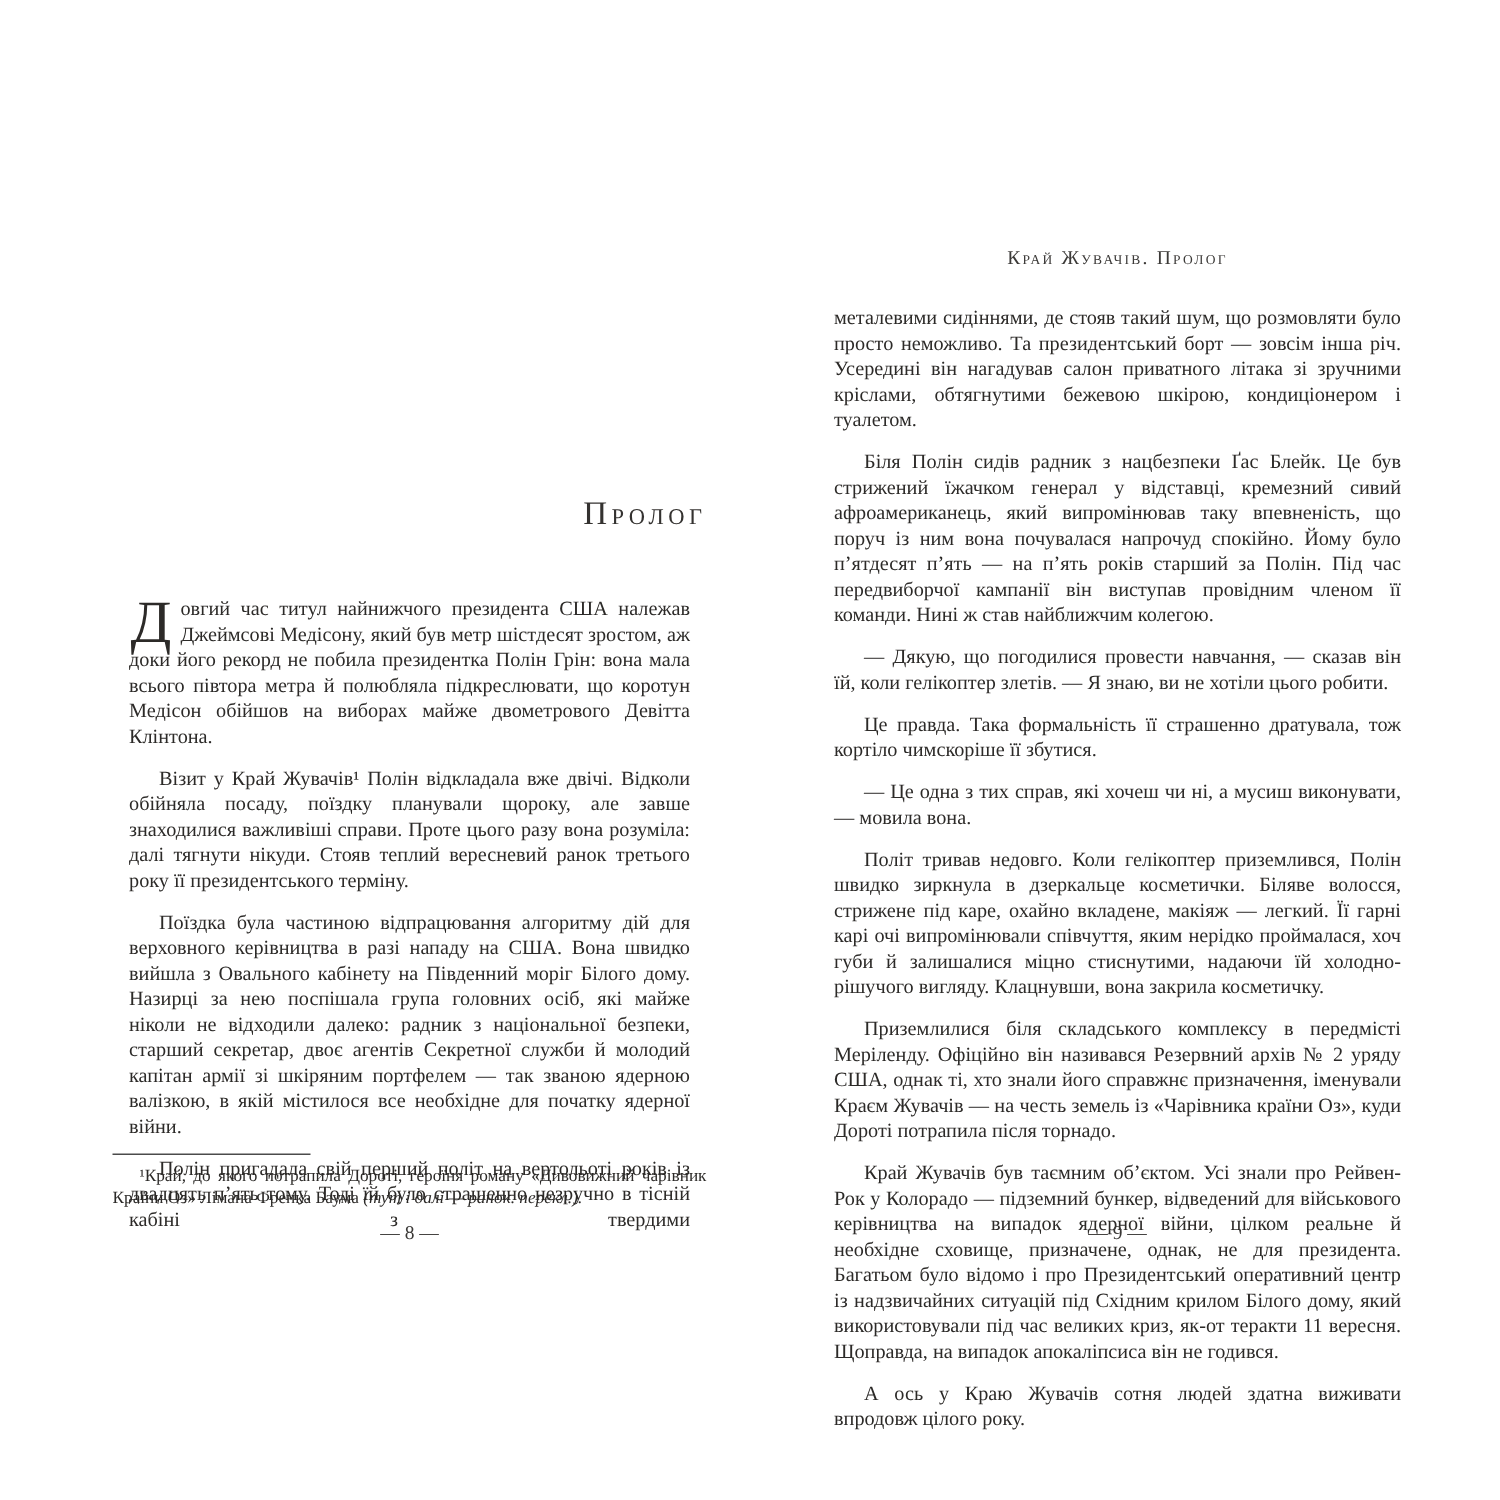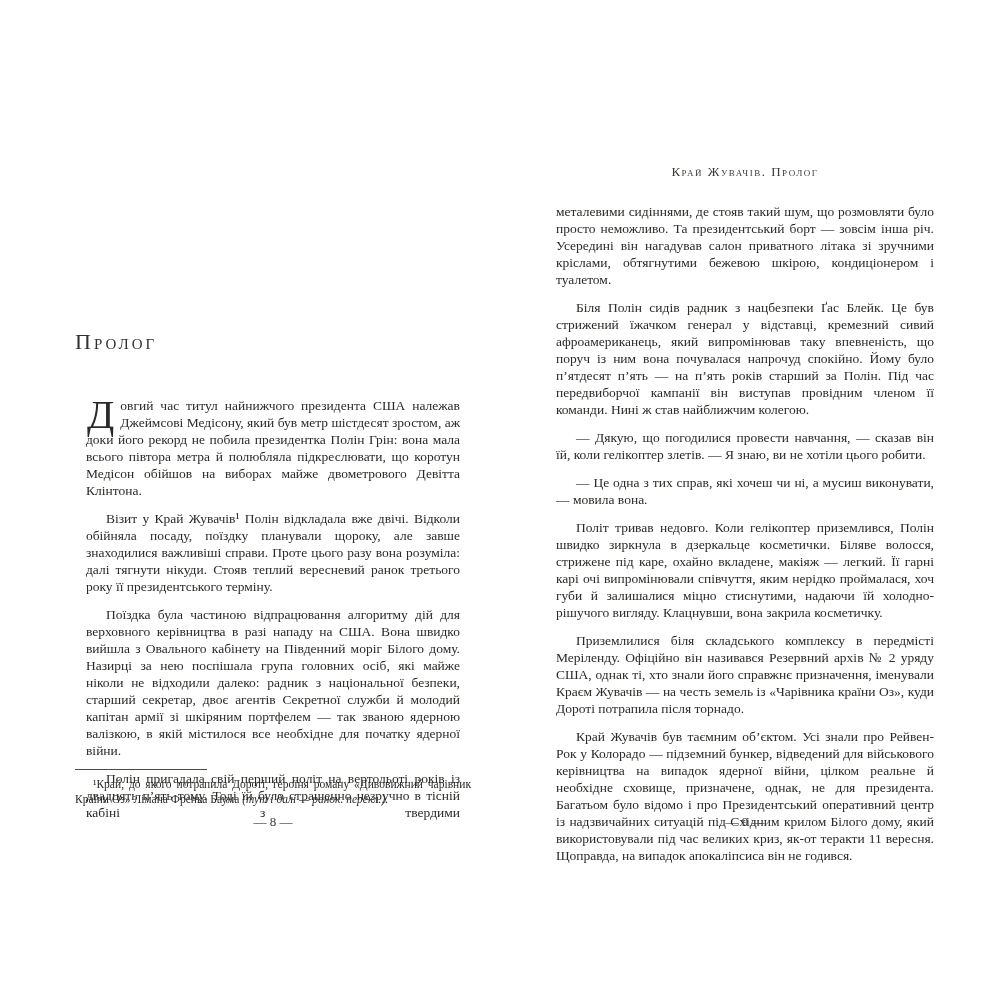--- a/index.html
+++ b/index.html
@@ -25,21 +25,21 @@
     height: 840px;
   }
   .page-left  { left: 75px;  width: 396px; }
   .page-right { left: 545px; width: 400px; }
 
   .chapter-heading {
     position: absolute;
     top: 314px;
     left: 0;
     right: 0;
-    text-align: left;
+    text-align: right;
     font-variant: small-caps;
     font-size: 22px;
     letter-spacing: 3px;
     color: #343230;
     font-weight: 400;
   }
   .running-header {
     position: absolute;
     top: 164px;
     left: 0;
@@ -129,22 +129,24 @@
   </section>
 
   <section class="page page-right">
 
     <div class="running-header">Край Жувачів. Пролог</div>
 
     <div class="body-text">
       <p class="noindent">металевими сидіннями, де стояв такий шум, що розмовляти було просто неможливо. Та президентський борт — зовсім інша річ. Усередині він нагадував салон приватного літака зі зручними кріслами, обтягнутими бежевою шкірою, кондиціонером і туалетом.</p>
       <p>Біля Полін сидів радник з нацбезпеки Ґас Блейк. Це був стрижений їжачком генерал у відставці, кремезний сивий афроамериканець, який випромінював таку впевненість, що поруч із ним вона почувалася напрочуд спокійно. Йому було п’ятдесят п’ять — на п’ять років старший за Полін. Під час передвиборчої кампанії він виступав провідним членом її команди. Нині ж став найближчим колегою.</p>
       <p>— Дякую, що погодилися провести навчання, — сказав він їй, коли гелікоптер злетів. — Я знаю, ви не хотіли цього робити.</p>
+      <p>Це правда. Така формальність її страшенно дратувала, тож кортіло чимскоріше її збутися.</p>
       <p>— Це одна з тих справ, які хочеш чи ні, а мусиш виконувати, — мовила вона.</p>
       <p>Політ тривав недовго. Коли гелікоптер приземлився, Полін швидко зиркнула в дзеркальце косметички. Біляве волосся, стрижене під каре, охайно вкладене, макіяж — легкий. Її гарні карі очі випромінювали співчуття, яким нерідко проймалася, хоч губи й залишалися міцно стиснутими, надаючи їй холодно-рішучого вигляду. Клацнувши, вона закрила косметичку.</p>
       <p>Приземлилися біля складського комплексу в передмісті Меріленду. Офіційно він називався Резервний архів № 2 уряду США, однак ті, хто знали його справжнє призначення, іменували Краєм Жувачів — на честь земель із «Чарівника країни Оз», куди Дороті потрапила після торнадо.</p>
       <p>Край Жувачів був таємним об’єктом. Усі знали про Рейвен-Рок у Колорадо — підземний бункер, відведений для військового керівництва на випадок ядерної війни, цілком реальне й необхідне сховище, призначене, однак, не для президента. Багатьом було відомо і про Президентський оперативний центр із надзвичайних ситуацій під Східним крилом Білого дому, який використовували під час великих криз, як-от теракти 11 вересня. Щоправда, на випадок апокаліпсиса він не годився.</p>
+      <p>А ось у Краю Жувачів сотня людей здатна виживати впродовж цілого року.</p>
     </div>
 
     <div class="page-number">— 9 —</div>
   </section>
 
 </div>
 
 </body></html>

